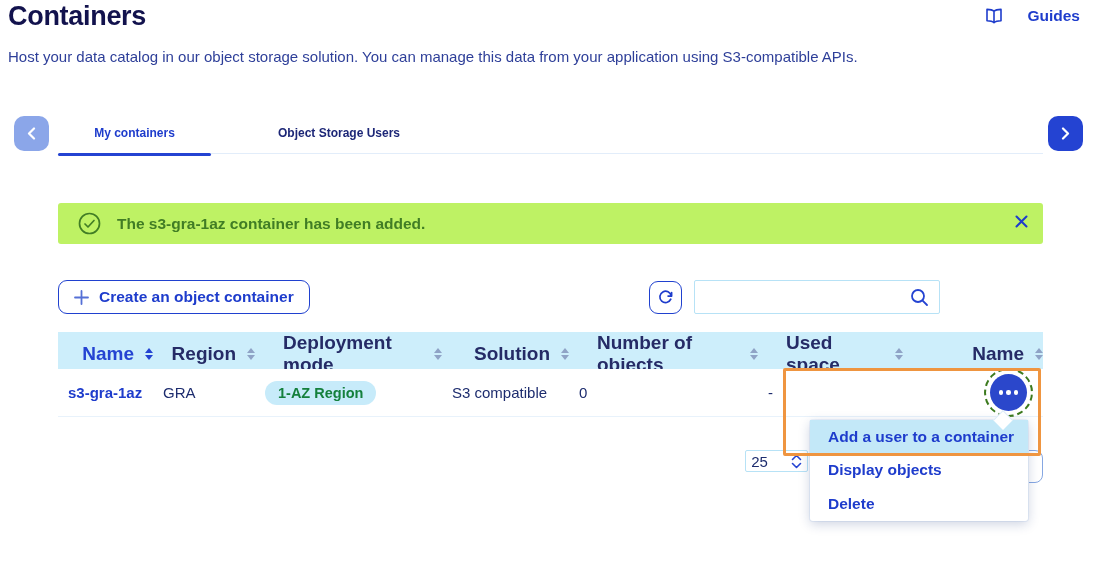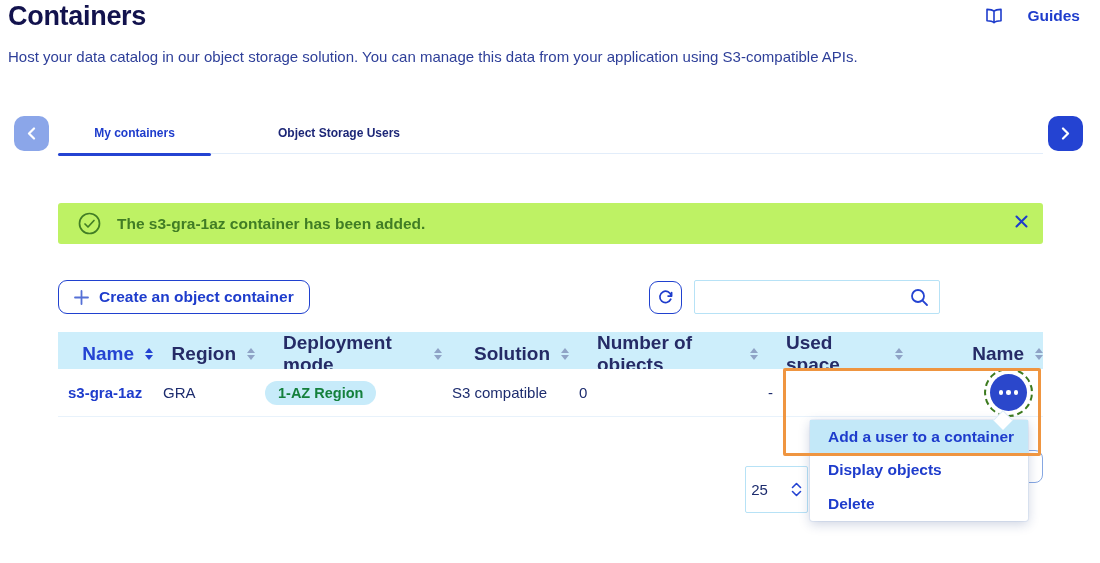--- a/index.html
+++ b/index.html
@@ -51,21 +51,21 @@
   .td-name { color:#1e3ccc; font-weight:700; cursor:pointer; }
   .badge { display:inline-block; background:#c7ebfa; color:#15803d; font-weight:700; font-size:14.5px; padding:4px 13px; border-radius:14px; }
 
   
   .action-btn { position:absolute; left:990px; top:374px; width:37px; height:37px; border-radius:50%; background:#2b47cb; border:none; display:flex; align-items:center; justify-content:center; gap:3px; cursor:pointer; z-index:2; }
   .action-btn i { width:4.5px; height:4.5px; border-radius:50%; background:#fff; }
   .action-ring { position:absolute; left:984px; top:368px; width:49px; height:49px; border:2.5px dashed #3c7a1e; border-radius:50%; z-index:2; pointer-events:none; }
   .highlight-box { position:absolute; left:783px; top:368px; width:258px; height:88px; border:3px solid #ef9540; border-radius:2px; z-index:6; pointer-events:none; }
 
   
-  .pagesize { position:absolute; left:745px; top:450px; width:63px; height:47px; border:1px solid #b7e2f6; border-radius:2px; background:#fff; display:flex; align-items:center; justify-content:center; gap:23px; font-size:15px; color:#1d2c6e; cursor:pointer; z-index:1;margin-top:16px; }
+  .pagesize { position:absolute; left:745px; top:450px; width:63px; height:22px; border:1px solid #b7e2f6; border-radius:2px; background:#fff; display:flex; align-items:center; justify-content:center; gap:23px; font-size:15px; color:#1d2c6e; cursor:pointer; z-index:1; }
   .page-next-frag { position:absolute; left:998px; top:450px; width:45px; height:33px; border:1.5px solid #86a7e2; border-radius:8px; background:#fff; z-index:1; cursor:pointer; }
 
   
   .menu { position:absolute; left:810px; top:420px; width:218px; background:#fff; border-radius:3px; box-shadow:0 3px 12px rgba(25,50,120,0.22), 0 0 0 1px #eef4fc; z-index:3; }
   .menu-caret { position:absolute; top:-7px; left:186px; width:14px; height:14px; background:#fff; transform:rotate(45deg); border-top:1px solid #dcebf8; border-left:1px solid #dcebf8; z-index:4; }
   .menu-item { height:33.5px; display:flex; align-items:center; padding-left:18px; font-size:15.5px; font-weight:700; color:#1e3ccc; cursor:pointer;text-align:center; }
   .menu-item.hl { background:#c3e8f8; }
 </style>
 </head>
 <body>

